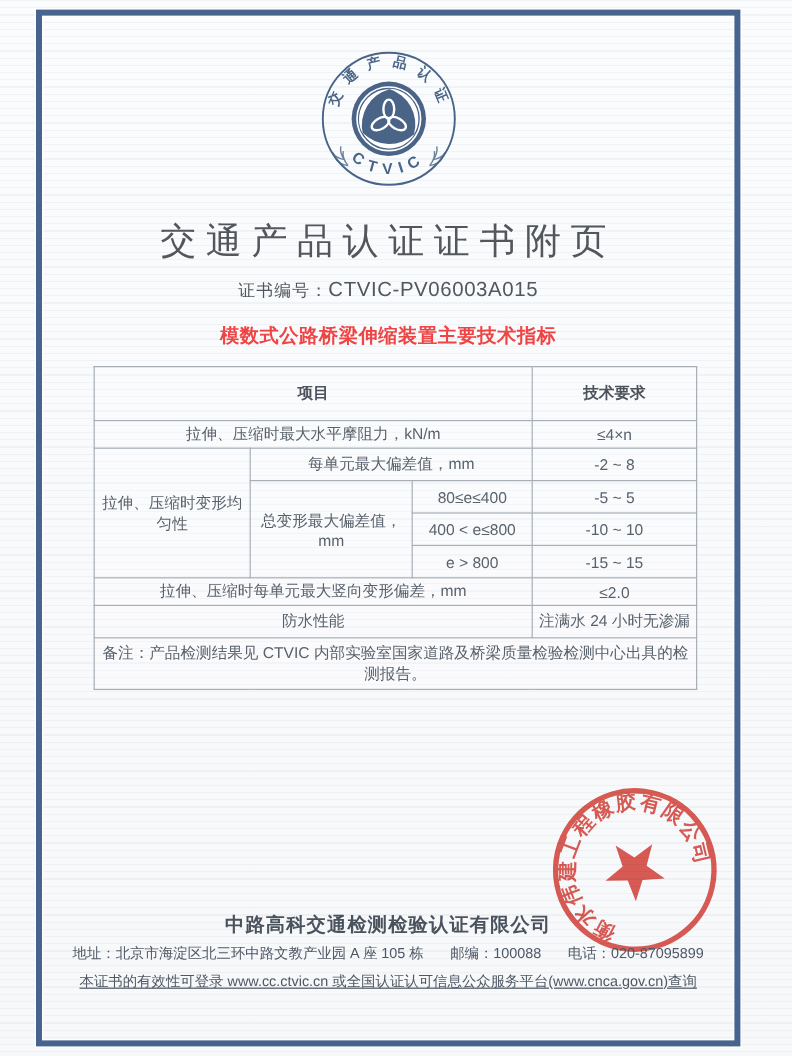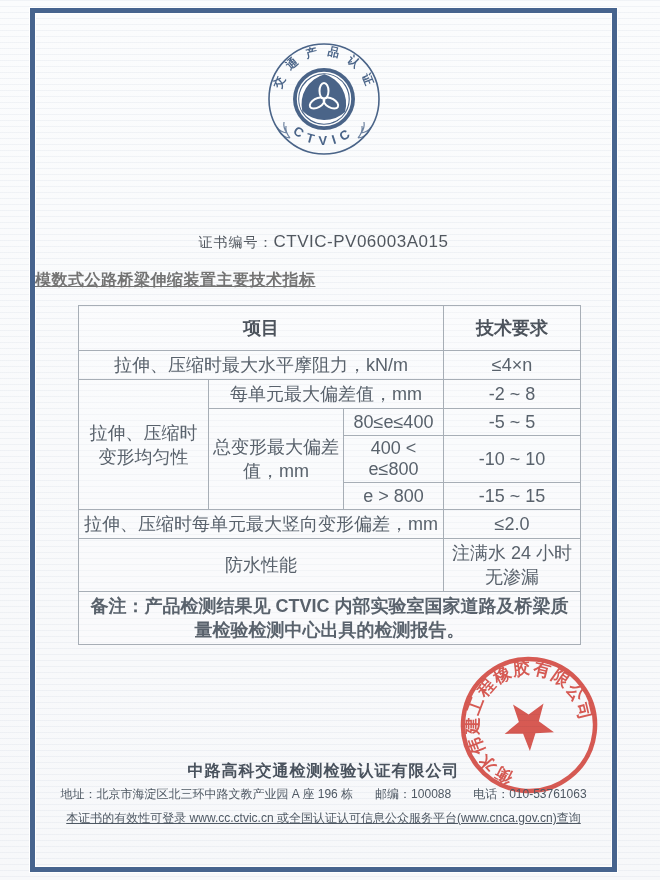--- a/index.html
+++ b/index.html
@@ -19,37 +19,37 @@
   }
   .logo-wrap{position:absolute;top:24px;left:50%;transform:translateX(-50%);}
   .page-title{
     position:absolute;top:168px;left:0;width:100%;text-align:center;
     font-size:30px;font-weight:500;color:#53565c;letter-spacing:8px;
   }
   .cert-line{position:absolute;top:219px;left:0;width:100%;text-align:center;font-size:14px;color:#51575f;}
   .cert-line .lbl{font-family:Liberation Mono, monospace;font-size:14px;letter-spacing:1px;}
   .cert-line .val{font-size:17px;letter-spacing:.5px;}
   .table-title{
-    position:absolute;top:257px;left:0;width:100%;text-align:left;
-    font-size:16px;font-weight:bold;color:#737373;letter-spacing:.5px;text-decoration:underline;
+    position:absolute;top:257px;left:0;width:100%;text-align:center;
+    font-size:16px;font-weight:bold;color:#ef4444;letter-spacing:.5px;
   }
   table.spec{
     position:absolute;left:43px;top:292px;width:502px;
     border-collapse:collapse;table-layout:fixed;
-    font-size:18px;color:#59626c;
+    font-size:13px;color:#59626c;
   }
   table.spec td{
     border:1px solid #a7aeb6;text-align:center;vertical-align:middle;
     padding:2px 4px;background:rgba(255,255,255,.25);
   }
   .r-head{height:45px;}
   .r-head td{font-weight:bold;color:#4c535c;}
   .r1{height:21px;margin-left:40px;} .r{height:27px;} .r-v{height:23px;margin-top:18px;} .r-w{height:27px;}
   .r-remark{height:43px;}
-  .r-remark td{text-align:left;padding-left:12px;font-weight:bold;}
+  .r-remark td{text-align:left;padding-left:12px;}
   .statement{
     position:absolute;top:592px;left:0;width:100%;text-align:center;
     font-size:13px;color:#4e5761;letter-spacing:.3px;
   }
   .stamp{position:absolute;left:418px;top:636px;mix-blend-mode:multiply;opacity:.92;}
   .footer{position:absolute;top:748px;left:0;width:100%;text-align:center;color:#4a545f;}
   .footer .company{font-size:16px;font-weight:600;letter-spacing:1px;color:#49525d;margin-bottom:4px;}
   .footer .sub{font-size:12.5px;margin-bottom:12px;color:#4e5863;}
   .footer .contact{font-size:12px;margin-bottom:7px;color:#4e5863;}
   .footer .contact span{display:inline-block;}
@@ -94,20 +94,21 @@
           <g fill="none" stroke="#ffffff" stroke-width="2">
             <ellipse cx="0" cy="-8" rx="4.5" ry="8"></ellipse>
             <ellipse cx="0" cy="-8" rx="4.5" ry="8" transform="rotate(120)"></ellipse>
             <ellipse cx="0" cy="-8" rx="4.5" ry="8" transform="rotate(240)"></ellipse>
           </g>
         </g>
       </g>
     </svg>
   </div>
 
+  <div class="page-title">交通产品认证证书附页</div>
 
   <div class="cert-line">
     <span class="lbl">证书编号：</span><span class="val">CTVIC-PV06003A015</span>
   </div>
 
   <div class="table-title">模数式公路桥梁伸缩装置主要技术指标</div>
 
   <table class="spec">
     <colgroup>
         <col style="width:130px">
@@ -168,18 +169,18 @@
         <text font-size="17" letter-spacing="1.5" font-weight="bold">
           <textPath href="#stampArc" startOffset="50%" text-anchor="middle">衡水伟建工程橡胶有限公司</textPath>
         </text>
       </g>
     </svg>
   </div>
 
   <div class="footer">
     <div class="company">中路高科交通检测检验认证有限公司</div>
     <div class="contact">
-      <span>地址：北京市海淀区北三环中路文教产业园 A 座 196 栋</span><span class="gap"></span><span>邮编：100088</span><span class="gap"></span><span>电话：010-53761063</span>
+      <span>地址：北京市海淀区北三环中路文教产业园 A 座 105 栋</span><span class="gap"></span><span>邮编：100088</span><span class="gap"></span><span>电话：020-87095899</span>
     </div>
     <div class="validity">本证书的有效性可登录 www.cc.ctvic.cn 或全国认证认可信息公众服务平台(www.cnca.gov.cn)查询</div>
   </div>
 
 </div>
 
 </body></html>

